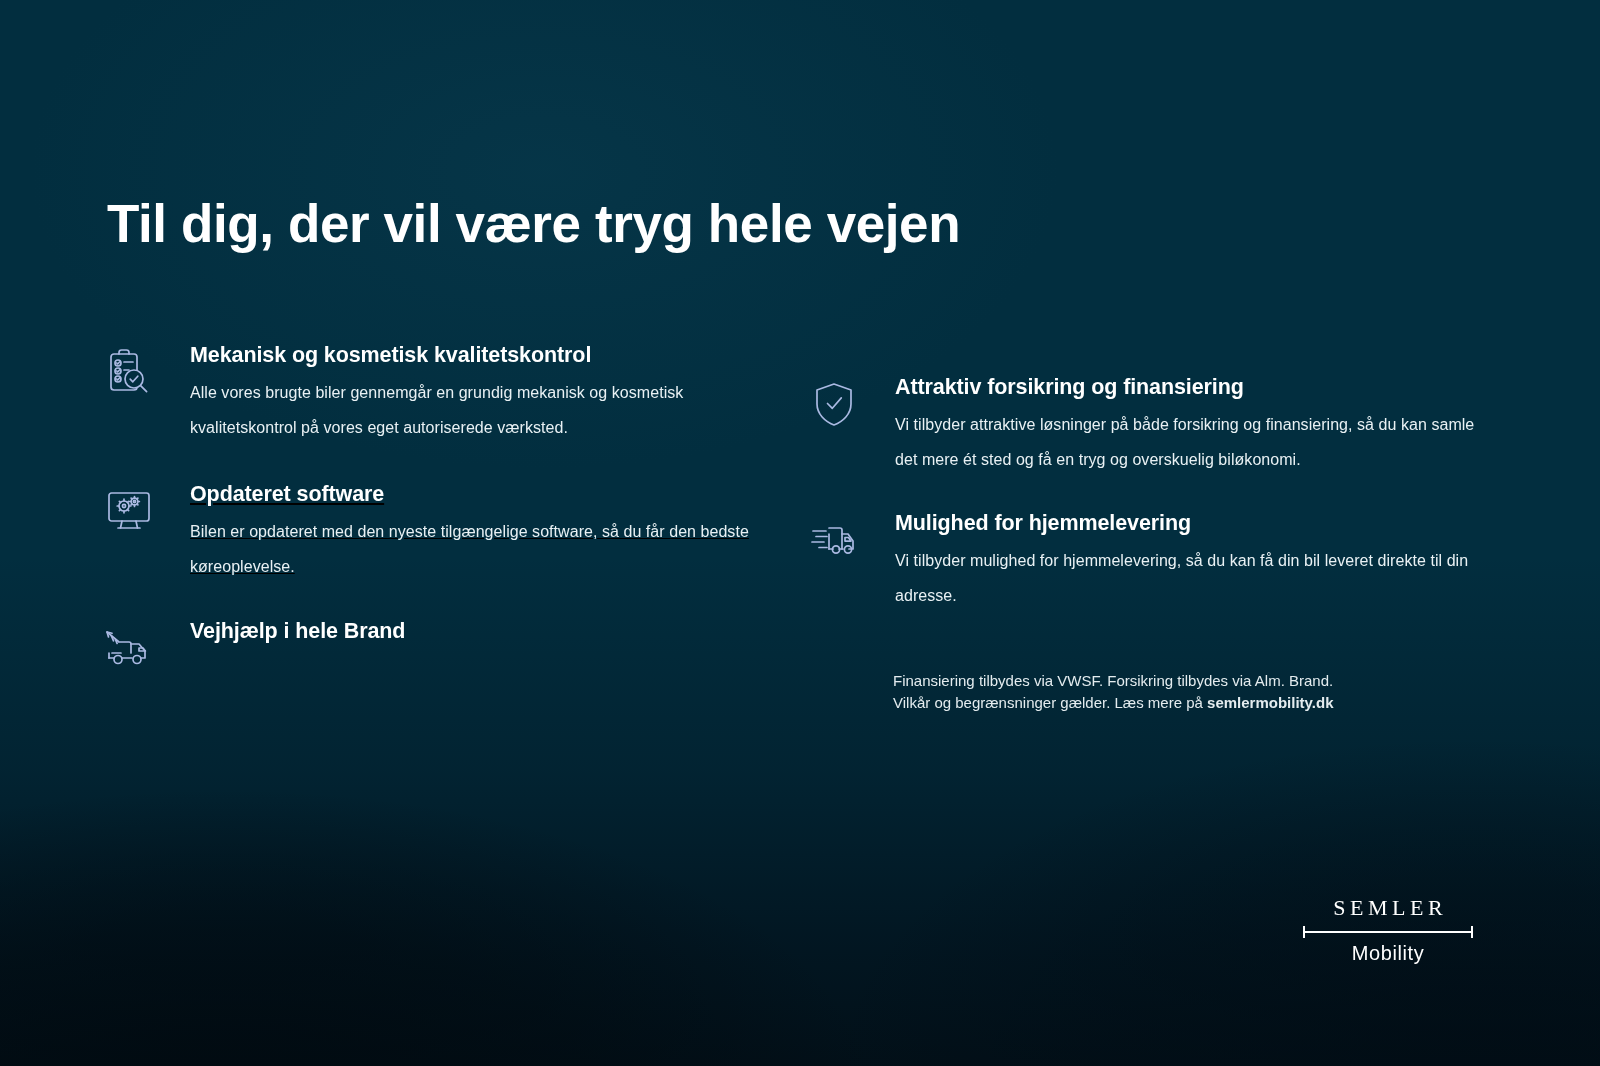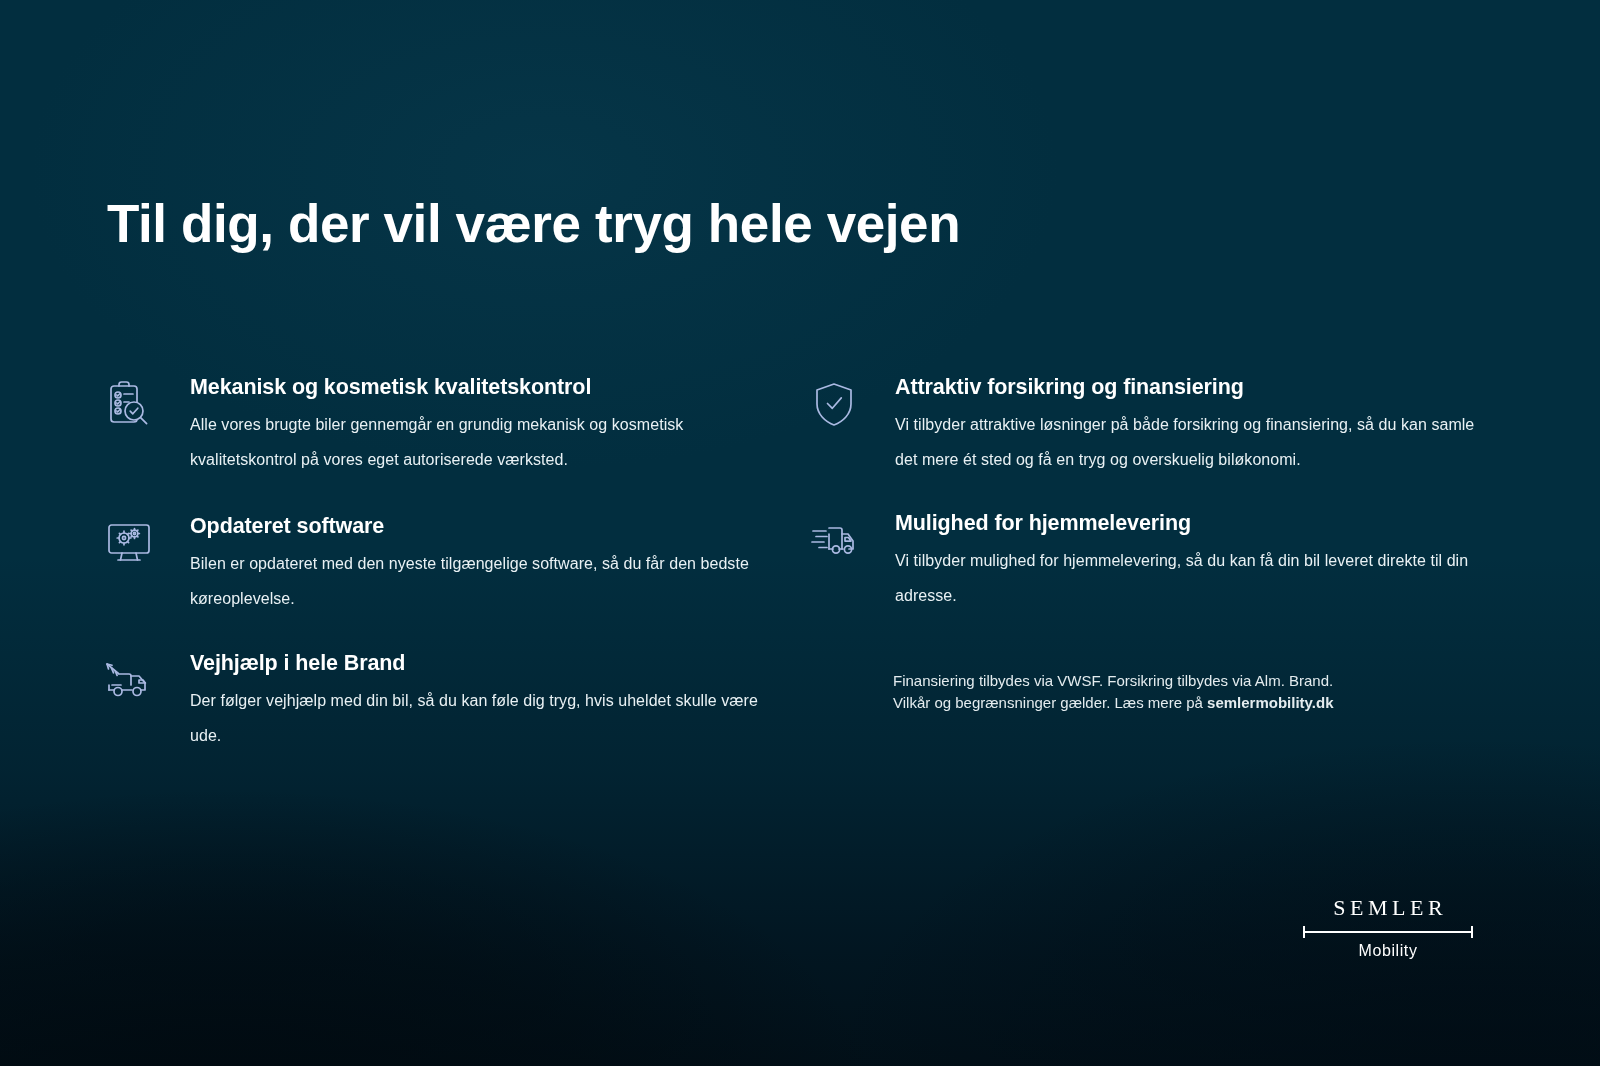--- a/index.html
+++ b/index.html
@@ -97,22 +97,22 @@
   }
   .feature-desc {
     font-size:16px;
     line-height:35px;
     color:#e9f1f4;
     font-weight:400;
     letter-spacing:0.05px;
   }
 
   
-  .col-left  .feature:nth-child(1) { margin-bottom:36px;margin-top:32px; }
-  .col-left  .feature:nth-child(2) { margin-bottom:34px; }
+  .col-left  .feature:nth-child(1) { margin-bottom:36px; }
+  .col-left  .feature:nth-child(2) { margin-bottom:34px;text-decoration:underline; }
   .col-right .feature:nth-child(1) { margin-bottom:33px;margin-top:32px; }
 
   
   .disclaimer {
     position:absolute;
     left:893px; top:670px;
     width:520px;
     font-size:15px;
     line-height:22px;
     color:#e4ecef;
@@ -149,21 +149,21 @@
     background:#ffffff;
   }
   .logo-cap {
     position:absolute;
     top:0; width:2px; height:12px;
     background:#ffffff;
   }
   .logo-cap.left  { left:3px; }
   .logo-cap.right { right:3px; }
   .logo-sub {
-    font-size:16px;
+    font-size:20px;
     letter-spacing:0.6px;
     color:#ffffff;
     font-weight:400;
   }
 </style>
 </head>
 <body>
 
 <div class="page">
 
@@ -232,21 +232,20 @@
           <path d="M7 36h5"></path>
           <path d="M20 36h10"></path>
           <path d="M7 31v5"></path>
           <circle cx="16" cy="37.5" r="4"></circle>
           <circle cx="35" cy="37.5" r="4"></circle>
           <path d="M37 26h4l2.4 3H37z"></path>
         </svg>
       </div>
       <div class="feature-body">
         <div class="feature-title">Vejhjælp i hele Brand</div>
-        <div class="feature-desc">Der følger vejhjælp med din bil, så du kan føle dig tryg, hvis uheldet skulle være ude.</div>
       </div>
     </div>
 
   </div>
 
   <div class="col-right">
 
     <div class="feature">
       <div class="feature-icon">
         <svg width="54" height="54" viewBox="0 0 54 54" fill="none" stroke="#aab9e2" stroke-width="1.7" stroke-linecap="round" stroke-linejoin="round">

